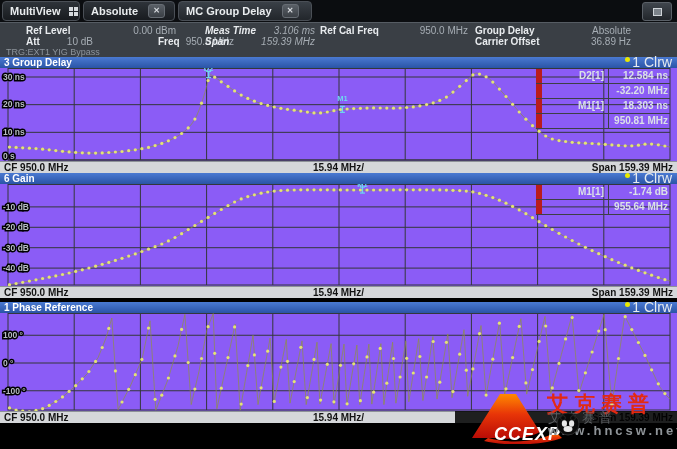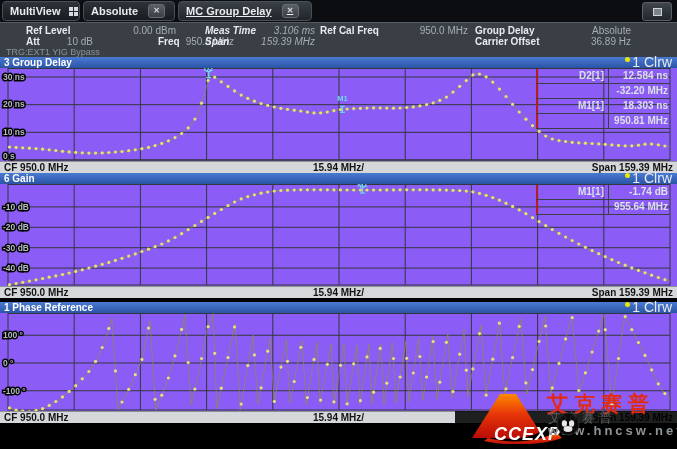--- a/index.html
+++ b/index.html
@@ -4,21 +4,21 @@
 <style>
   html,body{margin:0;padding:0;background:#000;}
   .screen{position:relative;width:677px;height:449px;background:#000;overflow:hidden;
           font-family:"Liberation Sans",sans-serif;-webkit-font-smoothing:antialiased;}
 
   
   .tabbar{position:absolute;left:0;top:0;width:677px;height:22px;background:#0b0d10;}
   .tab{position:absolute;top:1px;height:20px;border:1px solid #4a4f56;border-radius:4px;
        background:linear-gradient(#2e3339,#181b1f);color:#e9ecee;font-size:11px;font-weight:bold;
        display:flex;align-items:center;padding:0 7px;box-sizing:border-box;}
-  .tab.active{background:linear-gradient(#3a4047,#22262b);text-decoration:underline;}
+  .tab.active{background:linear-gradient(#3a4047,#22262b);}
   .tab-label{white-space:nowrap;}
   .grid-icon{display:inline-block;margin-left:8px;line-height:0;}
   .close-btn{margin-left:10px;width:15px;height:12px;border-radius:3px;background:linear-gradient(#5a6067,#3a3f45);
        border:1px solid #666c73;color:#d6dade;font-size:8px;font-weight:bold;display:flex;align-items:center;
        justify-content:center;line-height:1;}
   .tabbar-btn{position:absolute;right:5px;top:2px;width:28px;height:17px;border-radius:3px;
        background:linear-gradient(#40464d,#22262b);border:1px solid #5a6067;display:flex;align-items:center;justify-content:center;}
   .tabbar-btn .sq{width:7px;height:6px;border:1px solid #cfd4d8;background:#7c838a;}
 
   
@@ -39,21 +39,21 @@
   .plot-wrap svg{display:block;}
   .panel-footer{position:relative;width:677px;height:12px;background:#d5d7da;border-top:1px solid #8e9398;
           box-sizing:border-box;font-size:10px;color:#131313;font-weight:600;line-height:11px;}
   .pf-cf{position:absolute;left:4px;}
   .pf-div{position:absolute;left:50%;transform:translateX(-50%);}
   .pf-span{position:absolute;right:4px;}
 
   
   .mtable{position:absolute;right:7px;top:1px;font-size:10px;color:#dbe1e7;}
   .mrow{display:flex;height:14px;line-height:13px;border-bottom:1px solid #3c4045;}
-  .mrow .mlabel{width:72px;text-align:right;border-left:2px solid #b91c1c;padding-right:4px;box-sizing:border-box;}
+  .mrow .mlabel{width:72px;text-align:right;border-left:6px solid #b91c1c;padding-right:4px;box-sizing:border-box;}
   .mrow .mvalue{width:62px;text-align:right;border-left:1px solid #3c4045;padding-right:2px;box-sizing:border-box;}
 
   
   .watermark{position:absolute;left:420px;top:386px;width:257px;height:63px;}
   .wm-shade{position:absolute;left:35px;top:25px;width:222px;height:38px;background:rgba(0,0,0,0.86);}
   .wm-logo{position:absolute;left:50px;top:6px;width:100px;height:52px;}
   .wm-ccexp{position:absolute;left:74px;top:38px;color:#fff;font-size:18px;font-weight:bold;font-style:italic;letter-spacing:1px;}
   .wm-cn{position:absolute;left:127px;top:4px;color:#e32a12;font-size:21px;font-weight:bold;letter-spacing:6px;white-space:nowrap;}
   .wm-cn-ghost{position:absolute;left:128px;top:23px;color:#5c5f62;font-size:13px;letter-spacing:4px;white-space:nowrap;}
   .wm-url{position:absolute;left:128px;top:37px;color:#8f9498;font-size:13px;font-weight:bold;letter-spacing:3px;}

